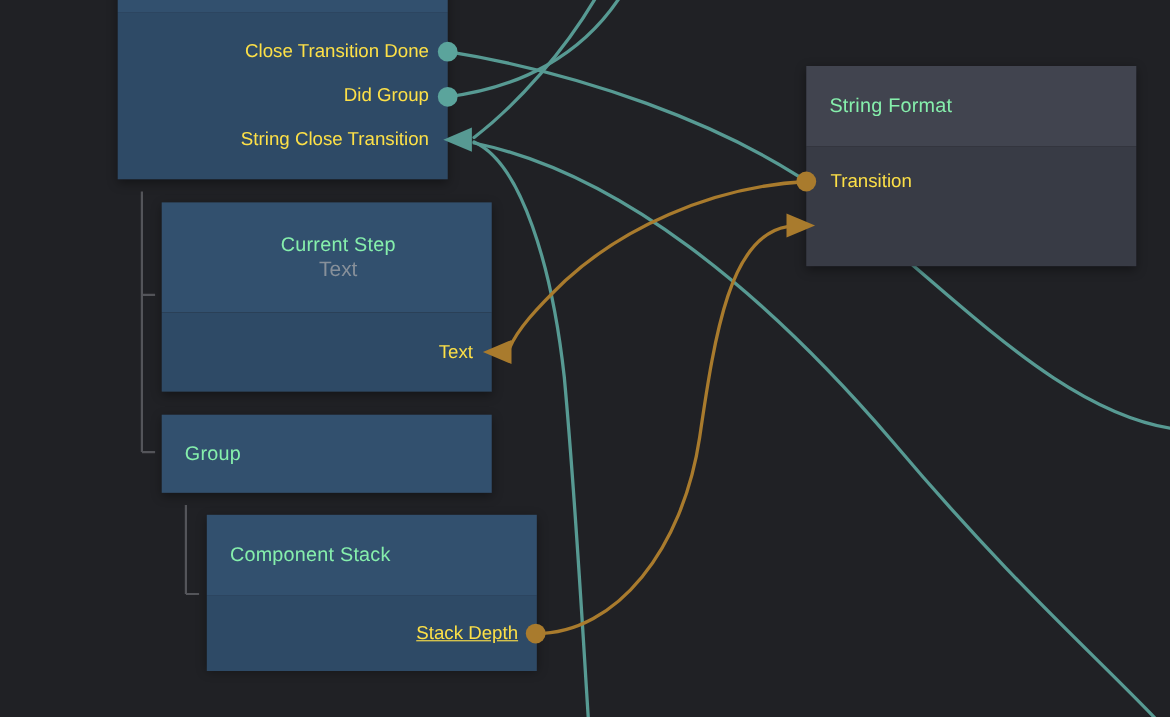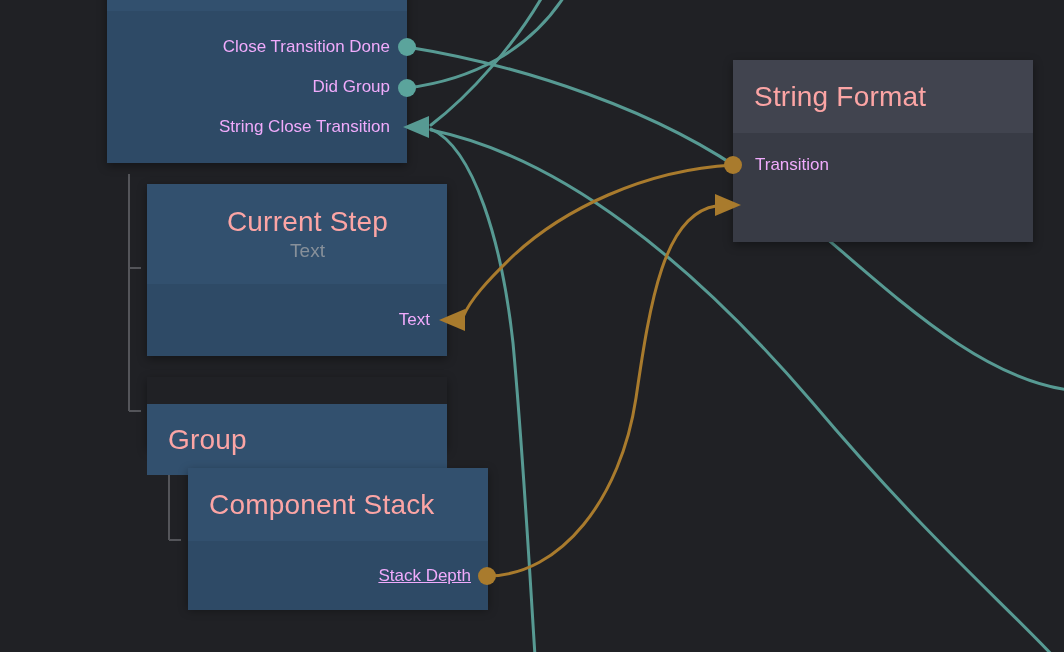--- a/index.html
+++ b/index.html
@@ -14,25 +14,25 @@
   .node{
     position:absolute;z-index:2;
     box-shadow:0 3px 9px rgba(0,0,0,.38);
   }
   .node .hd{position:relative;width:100%;display:flex;flex-direction:column;justify-content:center;box-sizing:border-box;padding-left:21px;}
   .node .bd{position:relative;width:100%;}
   .node.blue .hd{background:#32506e;}
   .node.blue .bd{background:#2e4a66;}
   .node.gray .hd{background:#41444f;}
   .node.gray .bd{background:#383b45;}
-  .title{color:#fca5a5;font-size:28px;font-weight:400;letter-spacing:.2px;white-space:nowrap;}
+  .title{color:#86efac;font-size:18px;font-weight:400;letter-spacing:.2px;white-space:nowrap;}
   .subtitle{color:#87909a;font-size:19px;font-weight:400;margin-top:2px;white-space:nowrap;}
   .port-row{
     position:absolute;left:0;right:0;height:40px;line-height:40px;
-    color:#f0abfc;font-size:17px;font-weight:400;white-space:nowrap;
+    color:#fde047;font-size:17px;font-weight:400;white-space:nowrap;
   }
   .port-row.align-right{text-align:right;padding-right:17px;}
   .port-row.align-left{text-align:left;padding-left:22px;}
 </style>
 </head>
 <body>
 
 <div class="canvas">
 
   <svg class="layer wires">
@@ -62,21 +62,21 @@
     <div class="hd" style="height:100px;align-items:center;">
       <div class="title">Current Step</div>
       <div class="subtitle">Text</div>
     </div>
     <div class="bd" style="height:72px;">
       <div class="port-row align-right" style="top:16px;">Text</div>
     </div>
   </div>
 
   <div class="node blue" style="left:147px;top:377px;width:300px;height:71px;">
-    <div class="hd" style="height:71px;margin-top:27px;">
+    <div class="hd" style="height:71px;">
       <div class="title">Group</div>
     </div>
   </div>
 
   <div class="node blue" style="left:188px;top:468px;width:300px;height:139px;">
     <div class="hd" style="height:73px;">
       <div class="title">Component Stack</div>
     </div>
     <div class="bd" style="height:69px;">
       <div class="port-row align-right" style="top:15px;text-decoration:underline;">Stack Depth</div>

